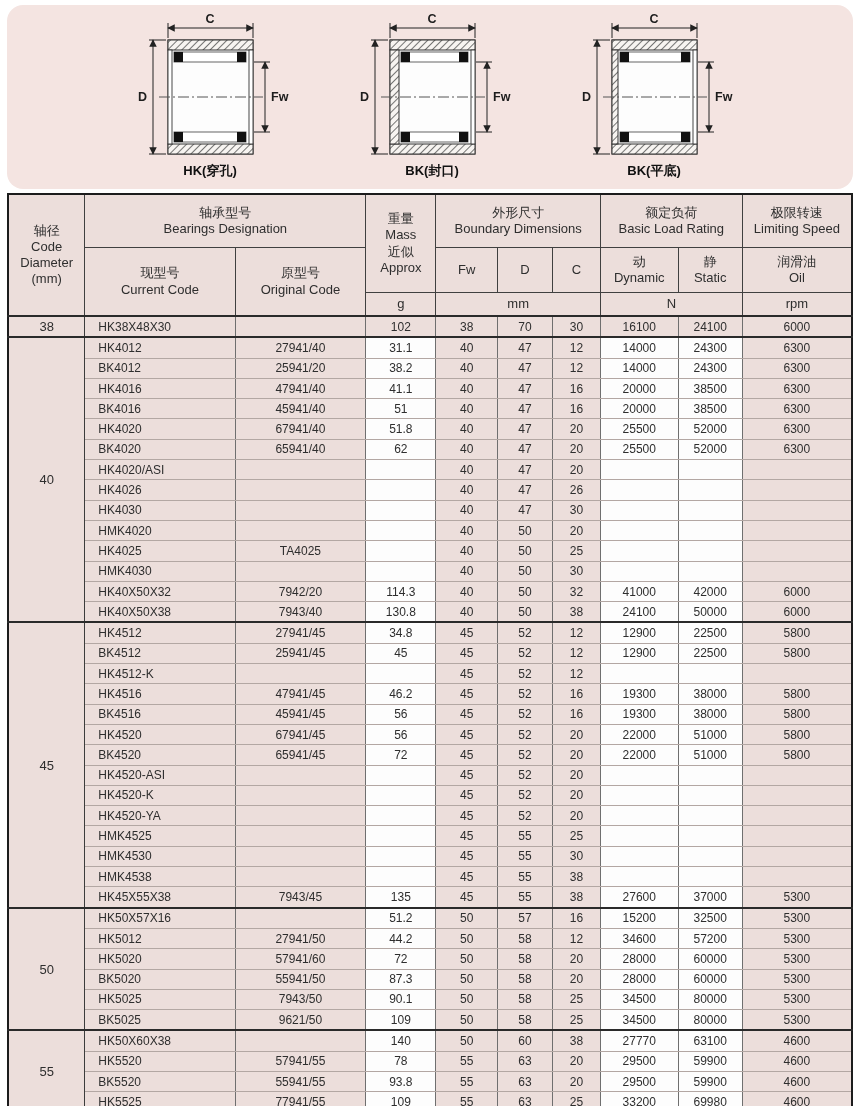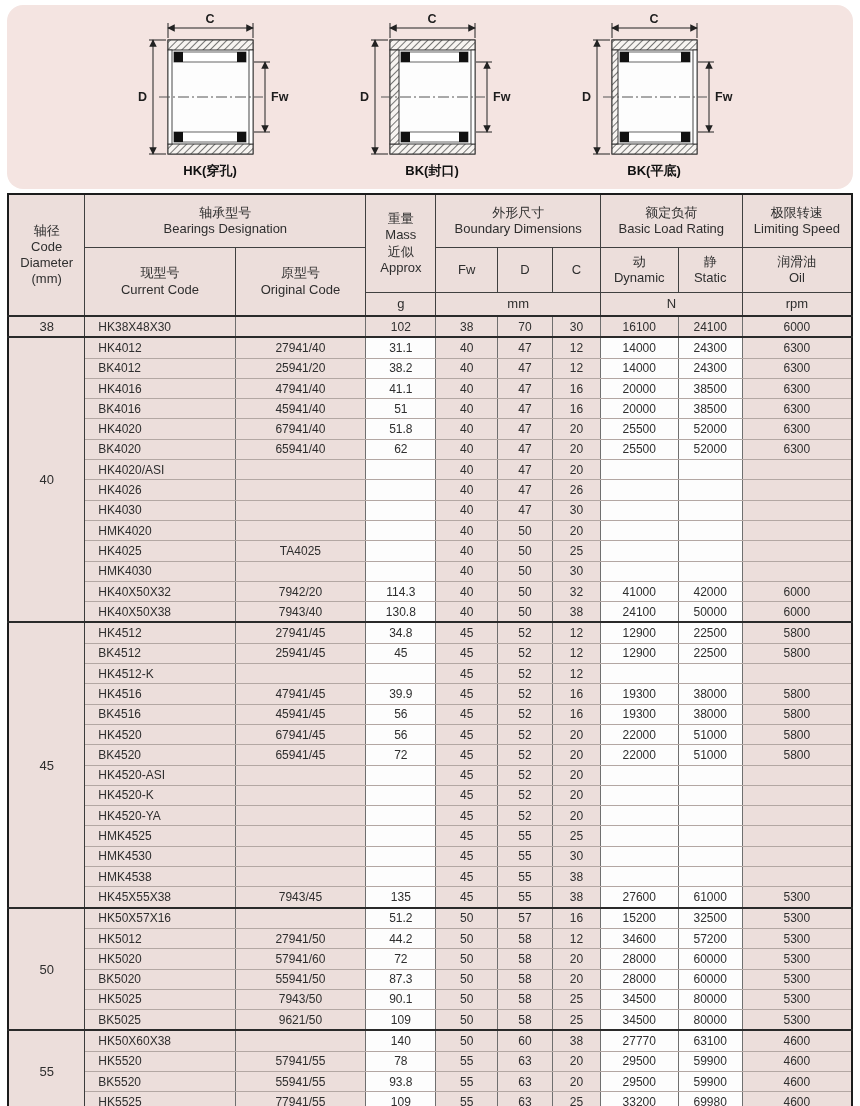--- a/index.html
+++ b/index.html
@@ -403,21 +403,21 @@
           <td>45</td>
           <td>52</td>
           <td>12</td>
           <td class="white"></td>
           <td class="white"></td>
           <td></td>
         </tr>
         <tr>
           <td class="left">HK4516</td>
           <td>47941/45</td>
-          <td class="white">39.9</td>
+          <td class="white">46.2</td>
           <td>45</td>
           <td>52</td>
           <td>16</td>
           <td class="white">19300</td>
           <td class="white">38000</td>
           <td>5800</td>
         </tr>
         <tr>
           <td class="left">BK4516</td>
           <td>45941/45</td>
@@ -518,21 +518,21 @@
           <td></td>
         </tr>
         <tr>
           <td class="left">HK45X55X38</td>
           <td>7943/45</td>
           <td class="white">135</td>
           <td>45</td>
           <td>55</td>
           <td>38</td>
           <td class="white">27600</td>
-          <td class="white">61000</td>
+          <td class="white">37000</td>
           <td>5300</td>
         </tr>
         <tr class="group-start">
           <td rowspan="6" class="col-shaft">50</td>
           <td class="left">HK50X57X16</td>
           <td></td>
           <td class="white">51.2</td>
           <td>50</td>
           <td>57</td>
           <td>16</td>

